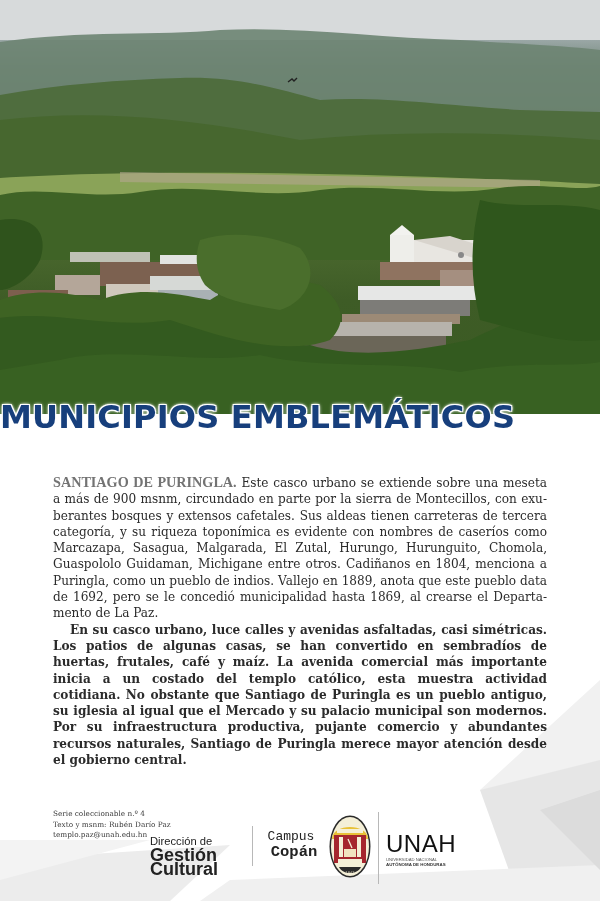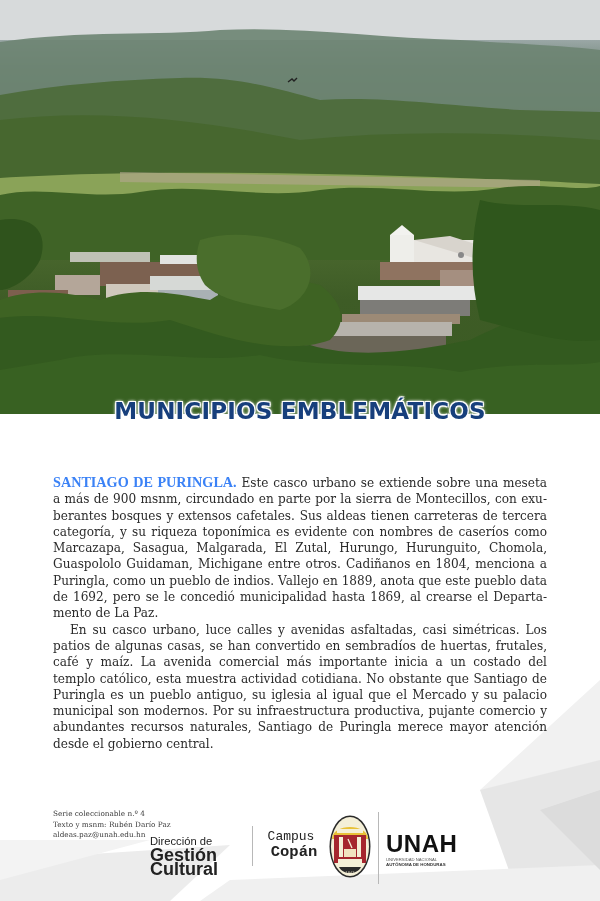--- a/index.html
+++ b/index.html
@@ -11,42 +11,42 @@
     position: absolute; left: 0; top: 0; width: 600px; height: 414px; overflow: hidden;
     background: linear-gradient(180deg, #d9dcdd 0px, #c9cecf 22px, #9aa7a6 40px, #6f8474 70px, #5c7656 110px, #5f7a48 160px, #7f9a52 185px, #6e8c44 200px, #4d6b30 230px, #3e5c26 300px, #3a5a22 414px);
   }
   .photo svg { position: absolute; left: 0; top: 0; }
 
   
   .title-band {
     position: absolute; left: 0; top: 398px; width: 600px; height: 70px;
   }
   .title-main {
-    position: absolute; left: 0; width: 600px; top: 0px; text-align: center;
-    font-family: "DejaVu Sans", sans-serif; font-weight: bold; font-size: 23px;
+    position: absolute; left: 0; width: 600px; top: 0px; 
+    font-family: "DejaVu Sans", sans-serif; font-weight: bold; font-size: 32px;
     color: #173f7c; letter-spacing: 0.2px;
     text-shadow: 0 0 3px #fff, 0 0 3px #fff, 0 0 4px #fff, 1px 1px 0 #fff, -1px -1px 0 #fff, 1px -1px 0 #fff, -1px 1px 0 #fff;
   }
   .title-sub {
     position: absolute; left: 0; width: 600px; top: 33px; text-align: center;
     font-family: "DejaVu Sans", sans-serif; font-size: 22.5px; letter-spacing: 2.2px;
     color: #b41f2e;
   }
 
   
   .article {
     position: absolute; left: 53px; top: 474px; width: 494px;
     font-family: "DejaVu Serif", serif; font-size: 12.1px; line-height: 16.3px;
     color: #2b2b2b; text-align: justify; hyphens: manual;
   }
   .article p { margin: 0; }
-  .article p.indent { text-indent: 17px; }
+  .article p.indent { text-indent: 17px; font-weight: bold; }
   .lead-caps {
     font-family: "Liberation Serif", serif; font-weight: bold; font-size: 14.2px;
-    color: #3b82f6;
+    color: #737373;
     margin-top: 32px;
   }
 
   .credits {
     position: absolute; left: 53px; top: 809px;
     font-family: "DejaVu Serif", serif; font-size: 7.3px; line-height: 10.5px; color: #3a3a3a;
   }
 
   
   .bg-geo { position: absolute; left: 0; top: 640px; width: 600px; height: 261px; }
@@ -60,21 +60,21 @@
   .logo-dgc .l2 { font-size: 18px; font-weight: bold; display: block; }
   .vdiv { position: absolute; width: 1px; background: #b8b8b8; }
   .logo-campus {
     position: absolute; left: 262px; top: 830px; width: 58px; text-align: center;
     font-family: Liberation Mono, monospace; color: #222;
   }
   .logo-campus .l1 { font-size: 13px; display: block; line-height: 14px; }
   .logo-campus .l2 { font-size: 15.5px; font-weight: bold; display: block; line-height: 17px; margin-left: 6px; }
   .seal { position: absolute; left: 329px; top: 815px; width: 42px; height: 63px; }
   .logo-unah { position: absolute; left: 386px; top: 832px; font-family: "Liberation Sans", sans-serif; color: #111; }
-  .logo-unah .big { font-size: 24px; font-weight: bold; letter-spacing: 0.5px; display: block; line-height: 24px; }
+  .logo-unah .big { font-size: 24px; font-weight: normal; letter-spacing: 0.5px; display: block; line-height: 24px; }
   .logo-unah .s1 { font-size: 4.2px; display: block; color: #555; line-height: 5px; margin-top: 1px; }
   .logo-unah .s2 { font-size: 4.4px; font-weight: bold; display: block; color: #333; line-height: 5px; }
 </style>
 </head>
 <body>
 
 <div class="photo">
   <svg width="600" height="414" viewBox="0 0 600 414">
 
     <rect x="0" y="0" width="600" height="40" fill="#d7dadb"></rect>
@@ -139,21 +139,21 @@
 </div>
 
 <div class="article">
   <p><span class="lead-caps">SANTIAGO DE PURINGLA.</span><span> Este casco urbano se extiende sobre una meseta a más de 900 msnm, circundado en parte por la sierra de Montecillos, con exu­berantes bosques y extensos cafetales. Sus aldeas tienen carreteras de tercera categoría, y su riqueza toponímica es evidente con nombres de caseríos como Marcazapa, Sasagua, Malgarada, El Zutal, Hurungo, Hurunguito, Chomola, Guaspololo Guidaman, Michigane entre otros. Cadiñanos en 1804, menciona a Puringla, como un pueblo de indios.  Vallejo en 1889, anota que este pueblo data de 1692, pero se le concedió municipalidad hasta 1869, al crearse el Departa­mento de La Paz.</span></p>
   <p class="indent">En su casco urbano, luce calles y avenidas asfaltadas, casi simétricas. Los patios de algunas casas, se han convertido en sembradíos de huertas, frutales, café y maíz. La avenida comercial más importante inicia a un costado del templo católico, esta muestra actividad cotidiana. No obstante que Santiago de Puringla es un pueblo antiguo, su iglesia al igual que el Mercado y su palacio municipal son modernos. Por su infraestructura productiva, pujante comercio y abundan­tes recursos naturales, Santiago de Puringla merece mayor atención desde el go­bierno central.</p>
 </div>
 
 <div class="credits">
   <div>Serie coleccionable n.º 4</div>
   <div>Texto y msnm: Rubén Darío Paz</div>
-  <div>aldeas.paz@unah.edu.hn</div>
+  <div>templo.paz@unah.edu.hn</div>
 </div>
 
 <div class="logo-dgc">
   <span class="l1">Dirección de</span>
   <span class="l2">Gestión Cultural</span>
 </div>
 <div class="vdiv" style="left:252px; top:826px; height:40px;"></div>
 <div class="logo-campus">
   <span class="l1">Campus</span>
   <span class="l2">Copán</span>

